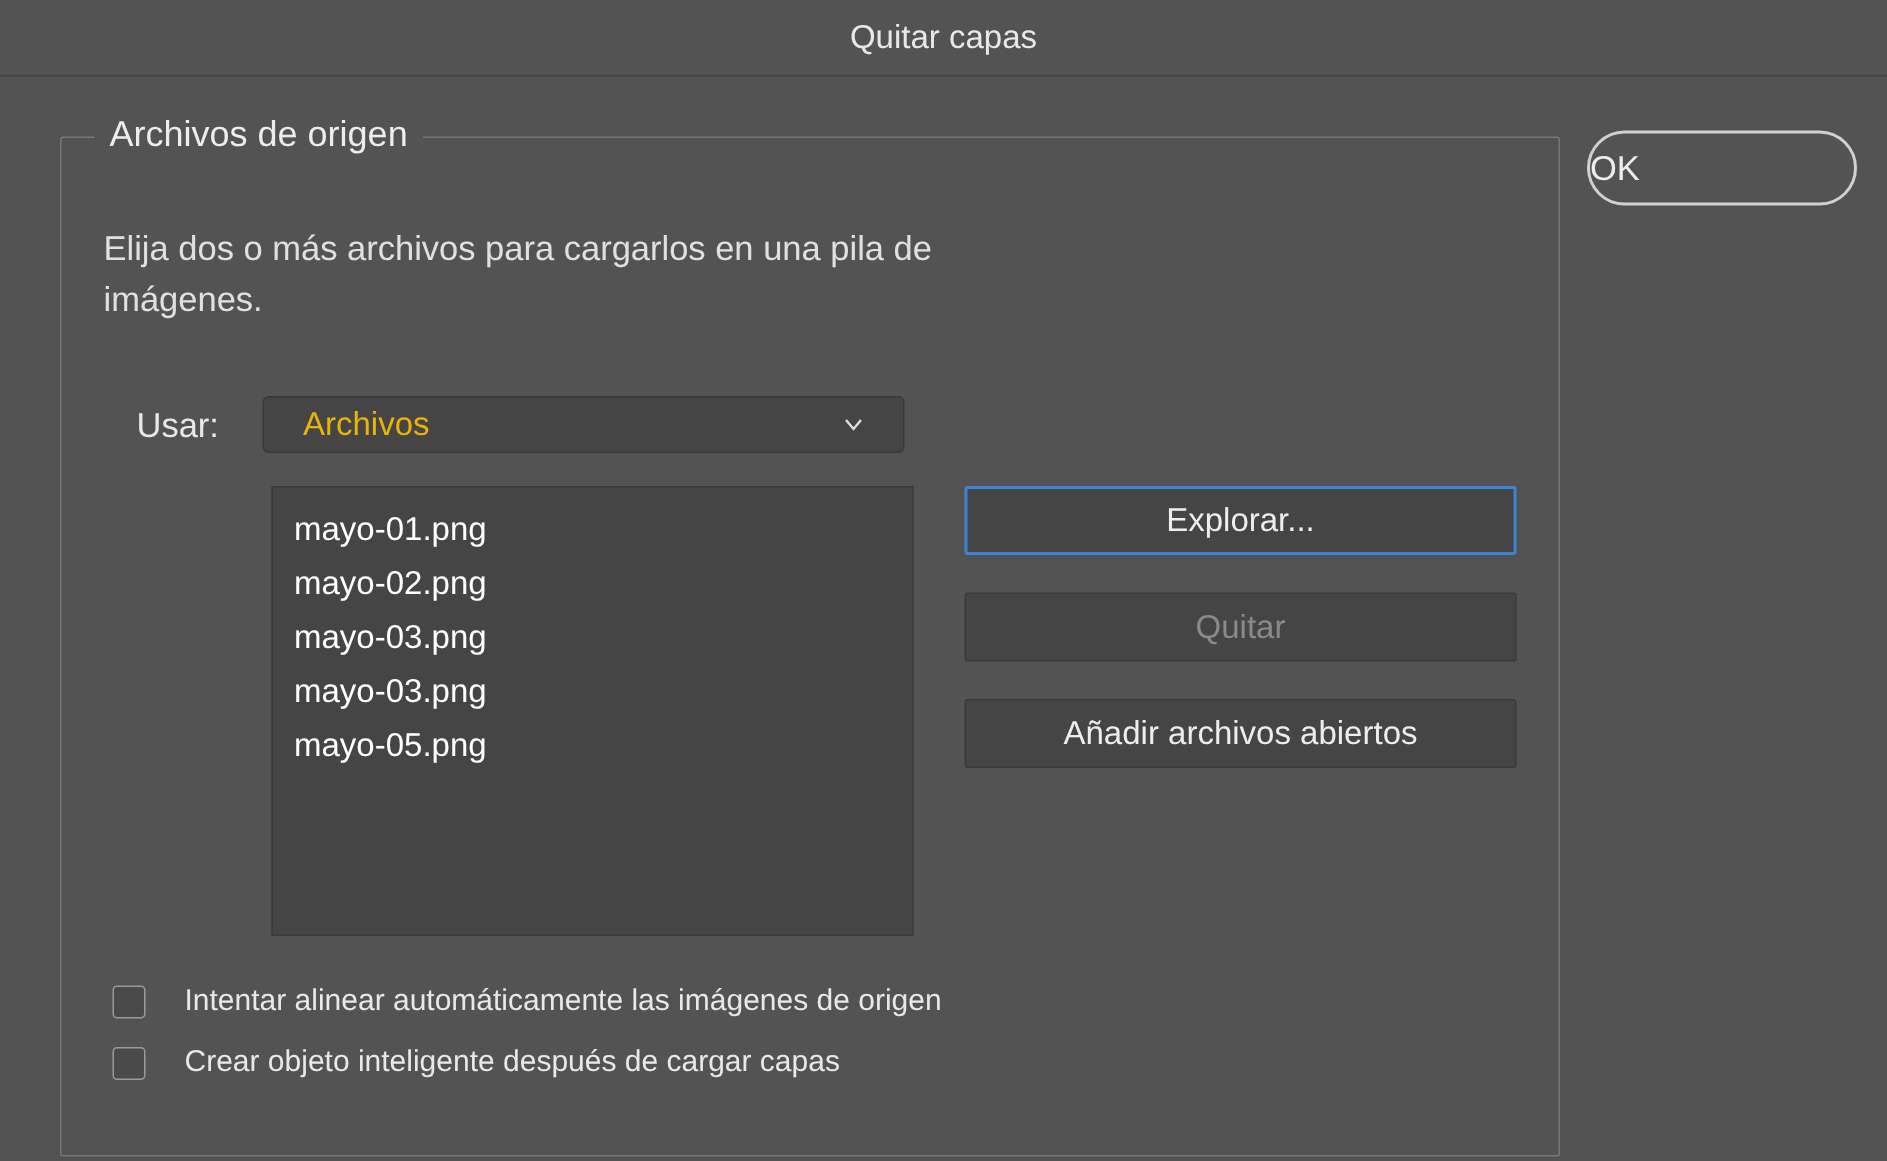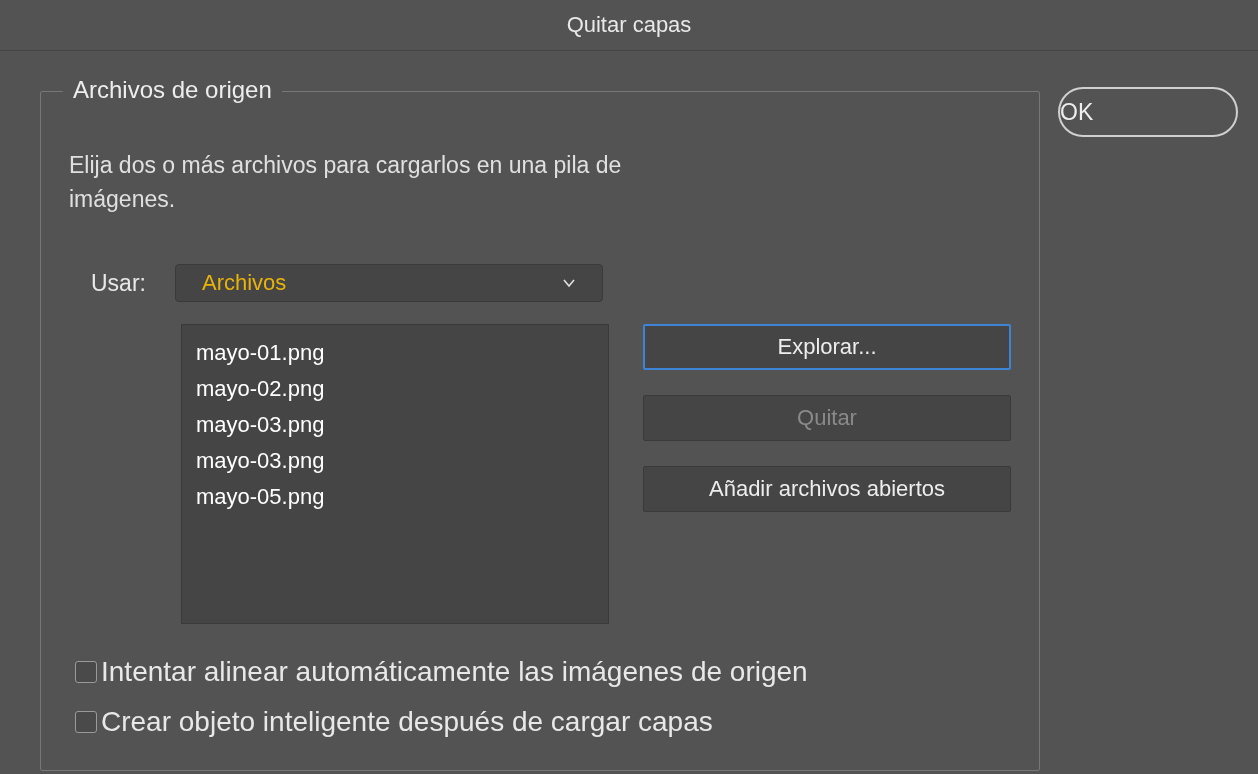--- a/index.html
+++ b/index.html
@@ -191,22 +191,22 @@
     margin-top: 32px;
     margin-left: 6px;
     display: flex;
     flex-direction: column;
     gap: 18px;
   }
 
   .check-row {
     display: flex;
     align-items: center;
-    gap: 4px;
-    font-size: 28px;
+    gap: 26px;
+    font-size: 20px;
     color: #e8e8e8;
   }
 
   .checkbox {
     width: 22px;
     height: 22px;
     border: 1px solid #9a9a9a;
     border-radius: 3px;
     background: #4a4a4a;
     box-sizing: border-box;

